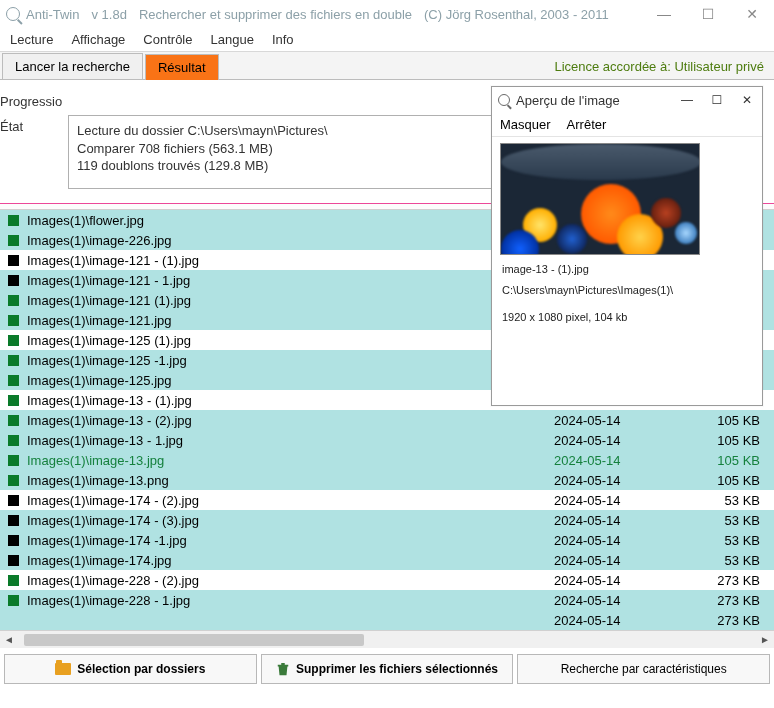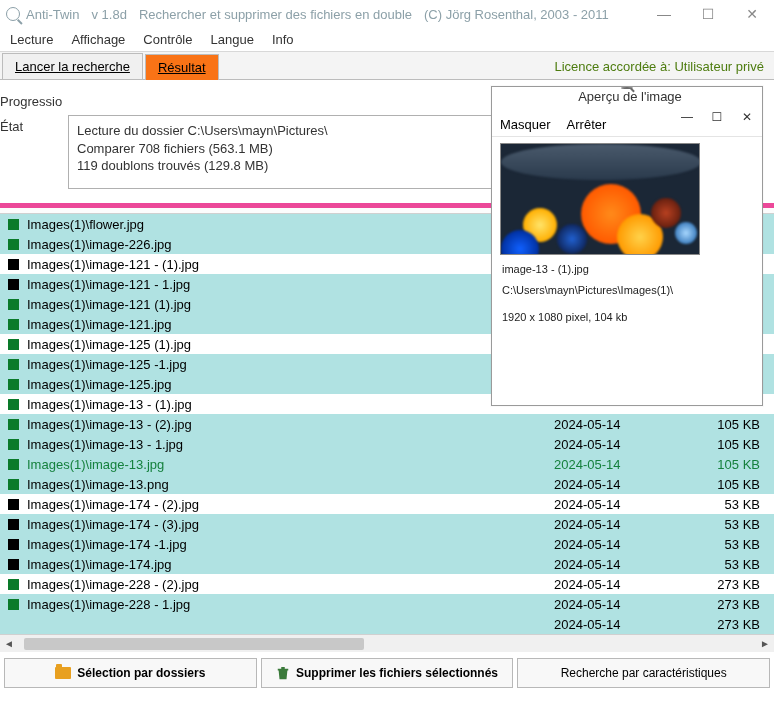--- a/index.html
+++ b/index.html
@@ -12,32 +12,32 @@
   .titlebar .seg { margin-right:12px; white-space:pre; }
   .titlebar .winbtns { margin-left:auto; display:flex; }
   .titlebar .winbtn { width:44px; height:28px; display:flex; align-items:center; justify-content:center; color:#888; font-size:14px; }
 
   
   .menubar { height:24px; display:flex; align-items:center; padding-left:10px; font-size:13px; color:#333; border-bottom:1px solid #d8d8d8; }
   .menubar span { margin-right:18px; }
 
   
   .tabstrip { height:28px; display:flex; align-items:flex-end; font-size:13px; border-bottom:1px solid #bcbcbc; background:#f4f4f4; }
-  .tabstrip .tab { padding:5px 12px; border:1px solid #bcbcbc; border-bottom:none; background:#f0f0f0; margin-left:2px;text-decoration:underline; }
+  .tabstrip .tab { padding:5px 12px; border:1px solid #bcbcbc; border-bottom:none; background:#f0f0f0; margin-left:2px; }
   .tabstrip .tab.active { background:#f97316; position:relative; top:1px; }
   .tabstrip .license { margin-left:auto; margin-right:6px; padding:5px 4px; color:#4d7c0f; }
 
   
   .progarea { padding:10px 12px 8px 0; font-size:13px; color:#333; }
   .progarea .row { display:flex; margin-bottom:6px; }
   .progarea .lab { width:68px; padding-top:4px; }
   .statusbox { flex:1; border:1px solid #b0b0b0; padding:6px 8px; height:74px; overflow:auto; line-height:1.35; background:#fff; margin-right:4px; }
 
   
-  .listwrap { border-top:5px solid #ec4899; }
+  .listwrap { border-top:1px solid #ec4899; }
   .listhdr { height:6px; background:#fcfcfc; border-bottom:1px solid #d0d0d0; }
   .rows { max-height:420px; overflow:hidden; }
   .row-item { display:flex; align-items:center; height:20px; font-size:13px; font-family:"Segoe UI",sans-serif; padding-left:8px; }
   .row-item.group { background:#b0e2e2; }
   .row-item.hl { color:#15803d; }
   .row-item .sq { width:11px; height:11px; margin-right:8px; }
   .row-item .sq.green { background:#0a7a2a; }
   .row-item .sq.black { background:#000; }
   .row-item .path { flex:1; white-space:pre; }
   .row-item .date { width:140px; text-align:left; }
@@ -53,21 +53,21 @@
   .btnbar { display:flex; padding:6px 4px; gap:4px; }
   .btnbar .btn { flex:1; border:1px solid #b8b8b8; background:#f8f8f8; height:30px; display:flex; align-items:center; justify-content:center; font-size:12px; gap:6px; }
   .btnbar .btn.bold { font-weight:600; }
   .ico-folder { width:16px; height:12px; background:#e8a020; border-radius:1px; position:relative; }
   .ico-folder::before { content:""; position:absolute; top:-3px; left:1px; width:6px; height:3px; background:#e8a020; border-radius:1px 1px 0 0; }
   .ico-trash { width:14px; height:14px; position:relative; }
   .ico-trash svg { width:14px; height:14px; }
 
   
   .preview { position:absolute; top:86px; left:491px; width:272px; height:320px; background:#fff; border:1px solid #9a9a9a; box-shadow:0 0 0 1px rgba(0,0,0,.02); }
-  .preview .pv-title { height:26px; display:flex; align-items:center; padding-left:6px; font-size:13px; color:#333;flex-direction:column; }
+  .preview .pv-title { height:26px; display:flex; align-items:center; padding-left:6px; font-size:13px; color:#333; }
   .preview .pv-title .mag { width:12px; height:12px; border:1.5px solid #6a6a6a; border-radius:50%; position:relative; margin-right:6px; }
   .preview .pv-title .mag::after { content:""; position:absolute; width:5px; height:1.5px; background:#6a6a6a; bottom:-2px; right:-3px; transform:rotate(45deg); }
   .preview .pv-btns { margin-left:auto; display:flex; }
   .preview .pv-btns div { width:30px; height:26px; display:flex; align-items:center; justify-content:center; font-size:12px; color:#333; }
   .preview .pv-menu { height:24px; display:flex; align-items:center; font-size:13px; padding-left:8px; border-bottom:1px solid #e4e4e4; }
   .preview .pv-menu span { margin-right:16px; }
   .preview .pv-img { margin:6px 8px 4px 8px; width:200px; height:112px; background:#1b2736; position:relative; overflow:hidden; border:1px solid #888; }
   .bokeh { position:absolute; border-radius:50%; filter:blur(1px); }
   .pv-meta { padding:2px 10px; font-size:11px; color:#222; line-height:1.55; }
 </style>

